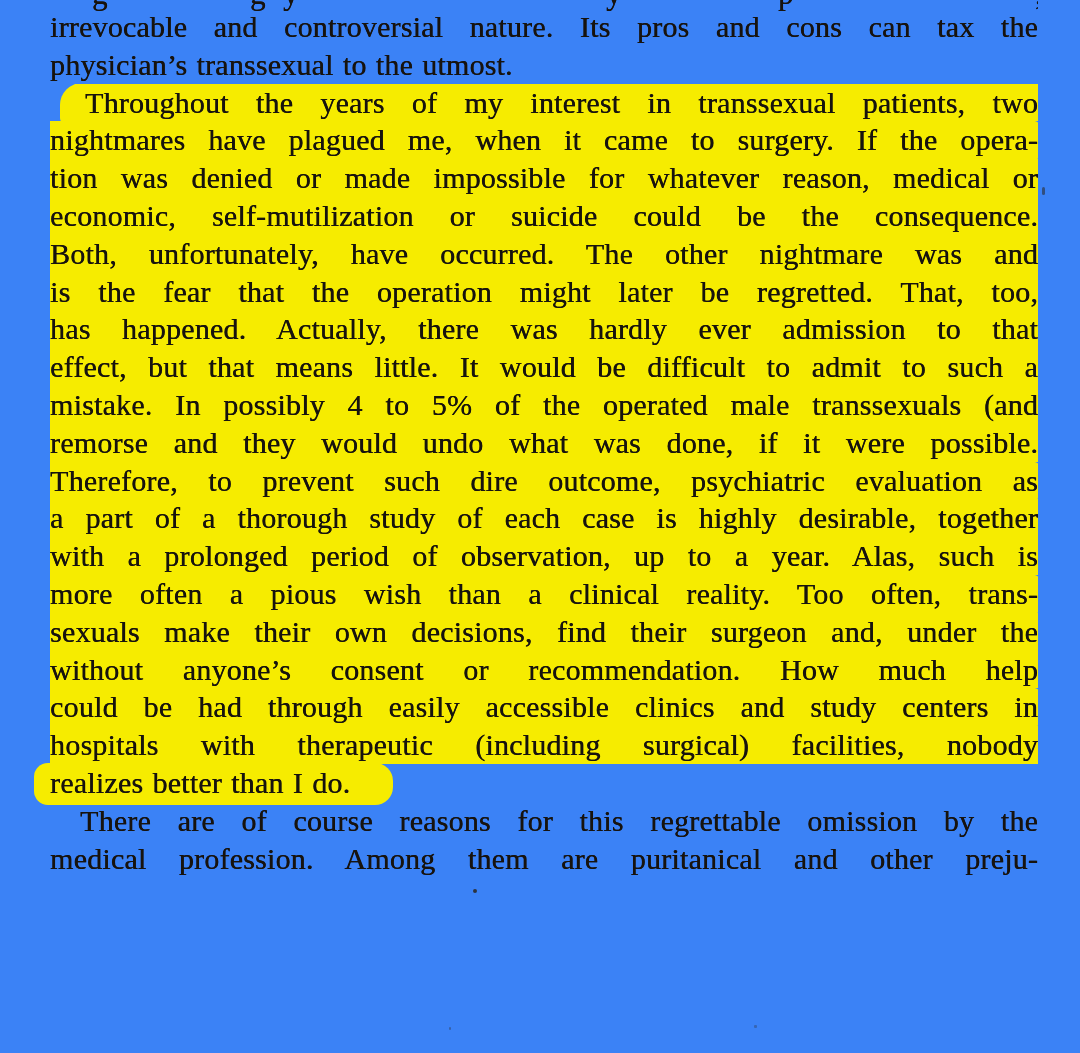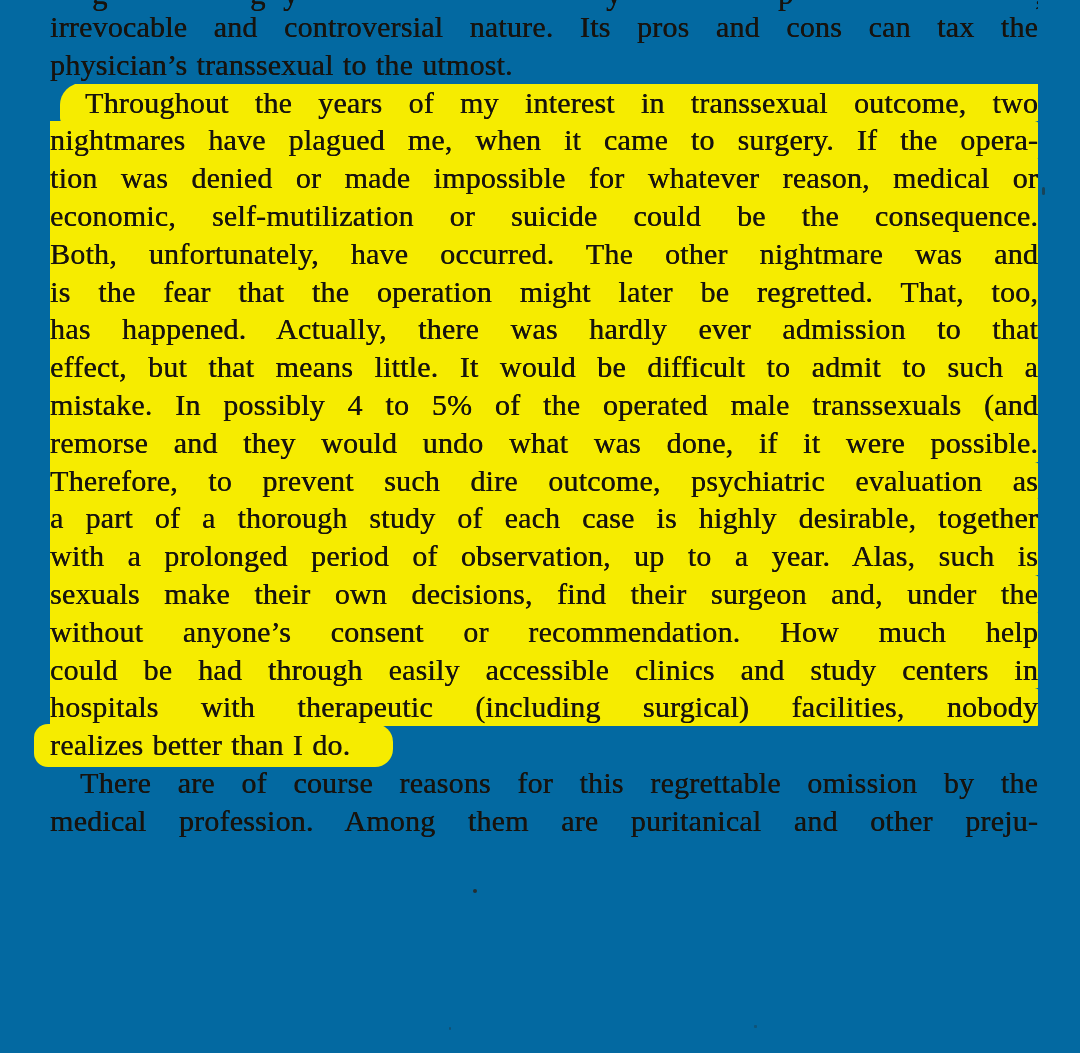--- a/index.html
+++ b/index.html
@@ -89,48 +89,49 @@
 
   
   .speck {
     position: absolute;
     background: #2a261f;
   }
 </style>
 </head>
 <body>
 
-<div class="page" style="background: #0369a1; color: rgb(23, 19, 14);">
+<div class="page" style="background: #3b82f6; color: rgb(23, 19, 14);">
   <div class="topclip">
       <span style="left: 42px;">g</span>
       <span style="left: 200px;">g</span>
       <span style="left: 233px;">y</span>
       <span style="left: 556px;">y</span>
       <span style="left: 728px;">p</span>
       <span style="left: 985px;">,</span>
     </div>
   <div class="column">
       <div class="para">
         <div class="line just">irrevocable and controversial nature. Its pros and cons can tax the</div>
         <div class="line">physician’s transsexual to the utmost.</div>
       </div>
       <div class="para hl">
-        <div class="line just indent1">Throughout the years of my interest in transsexual outcome, two</div>
+        <div class="line just indent1">Throughout the years of my interest in transsexual patients, two</div>
         <div class="line just">nightmares have plagued me, when it came to surgery. If the opera-</div>
         <div class="line just">tion was denied or made impossible for whatever reason, medical or</div>
         <div class="line just">economic, self-mutilization or suicide could be the consequence.</div>
         <div class="line just">Both, unfortunately, have occurred. The other nightmare was and</div>
         <div class="line just">is the fear that the operation might later be regretted. That, too,</div>
         <div class="line just">has happened. Actually, there was hardly ever admission to that</div>
         <div class="line just">effect, but that means little. It would be difficult to admit to such a</div>
         <div class="line just">mistake. In possibly 4 to 5% of the operated male transsexuals (and</div>
         <div class="line just">remorse and they would undo what was done, if it were possible.</div>
         <div class="line just">Therefore, to prevent such dire outcome, psychiatric evaluation as</div>
         <div class="line just">a part of a thorough study of each case is highly desirable, together</div>
         <div class="line just">with a prolonged period of observation, up to a year. Alas, such is</div>
+        <div class="line just">more often a pious wish than a clinical reality. Too often, trans-</div>
         <div class="line just">sexuals make their own decisions, find their surgeon and, under the</div>
         <div class="line just">without anyone’s consent or recommendation. How much help</div>
         <div class="line just">could be had through easily accessible clinics and study centers in</div>
         <div class="line just">hospitals with therapeutic (including surgical) facilities, nobody</div>
         <div class="line">realizes better than I do.</div>
       </div>
       <div class="para">
         <div class="line just indent2">There are of course reasons for this regrettable omission by the</div>
         <div class="line just">medical profession. Among them are puritanical and other preju-</div>
       </div>

